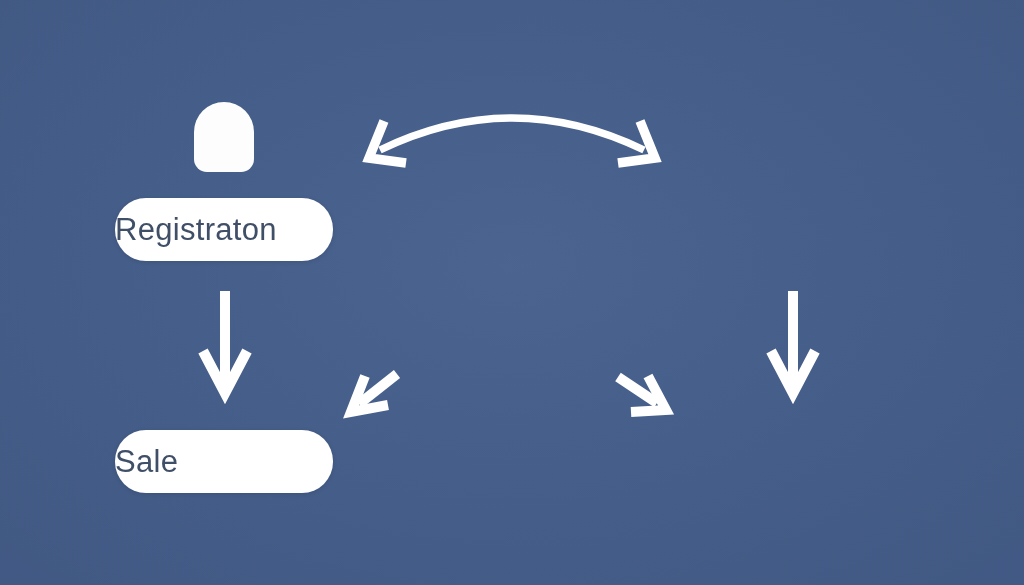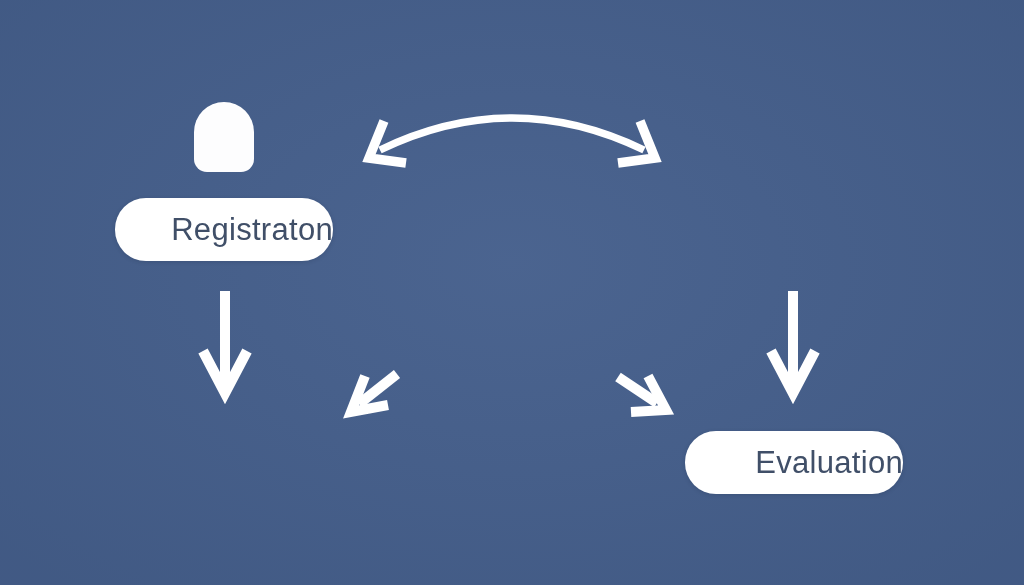--- a/index.html
+++ b/index.html
@@ -33,21 +33,21 @@
     border-radius: 30px 30px 13px 13px;
   }
   .node {
     position: absolute;
     width: 218px;
     height: 63px;
     background: #FFFFFF;
     border-radius: 31px;
     display: flex;
     align-items: center;
-    justify-content: flex-end;
+    justify-content: flex-start;
     box-shadow: 0 1px 4px rgba(20, 32, 54, 0.18);
   }
   .node span {
     color: #404F68;
     font-size: 31px;
     font-weight: 500;
     letter-spacing: 0.3px;
     white-space: nowrap;
   }
   .node-registration { left: 115px; top: 198px; }
@@ -91,18 +91,18 @@
         <path d="M 648 376 L 666 410 L 631 412" stroke-width="10"></path>
       </g>
     </g>
   </svg>
 
   <div class="node node-registration">
     <span>Registraton</span>
   </div>
 
 
+  <div class="node node-sale">
+    <span>Sale</span>
+  </div>
 
-  <div class="node node-evaluation">
-    <span>Evaluation</span>
-  </div>
 
 </div>
 
 </body></html>

